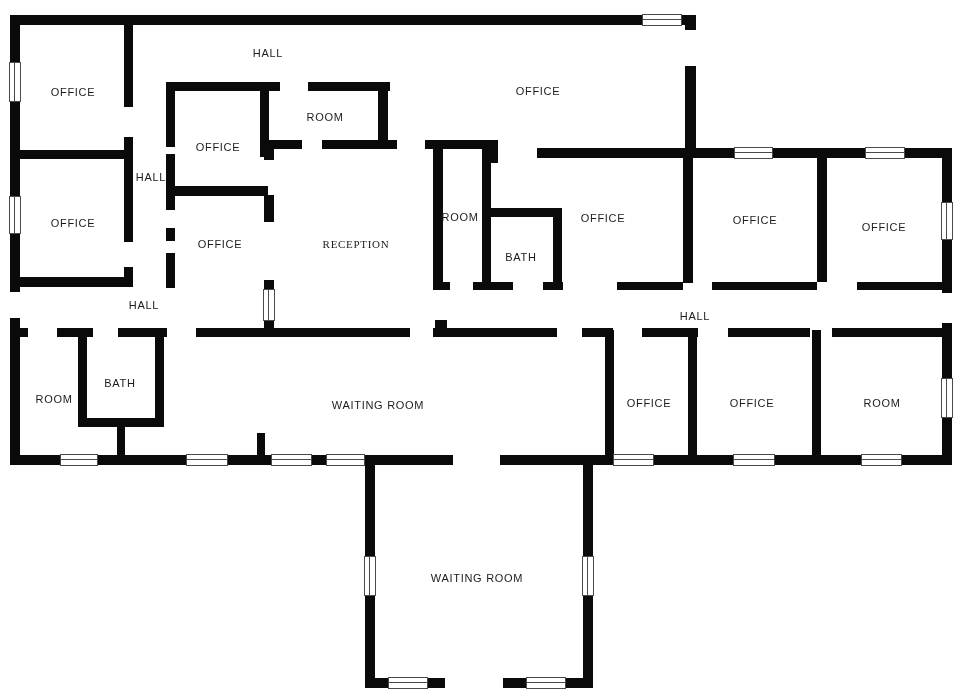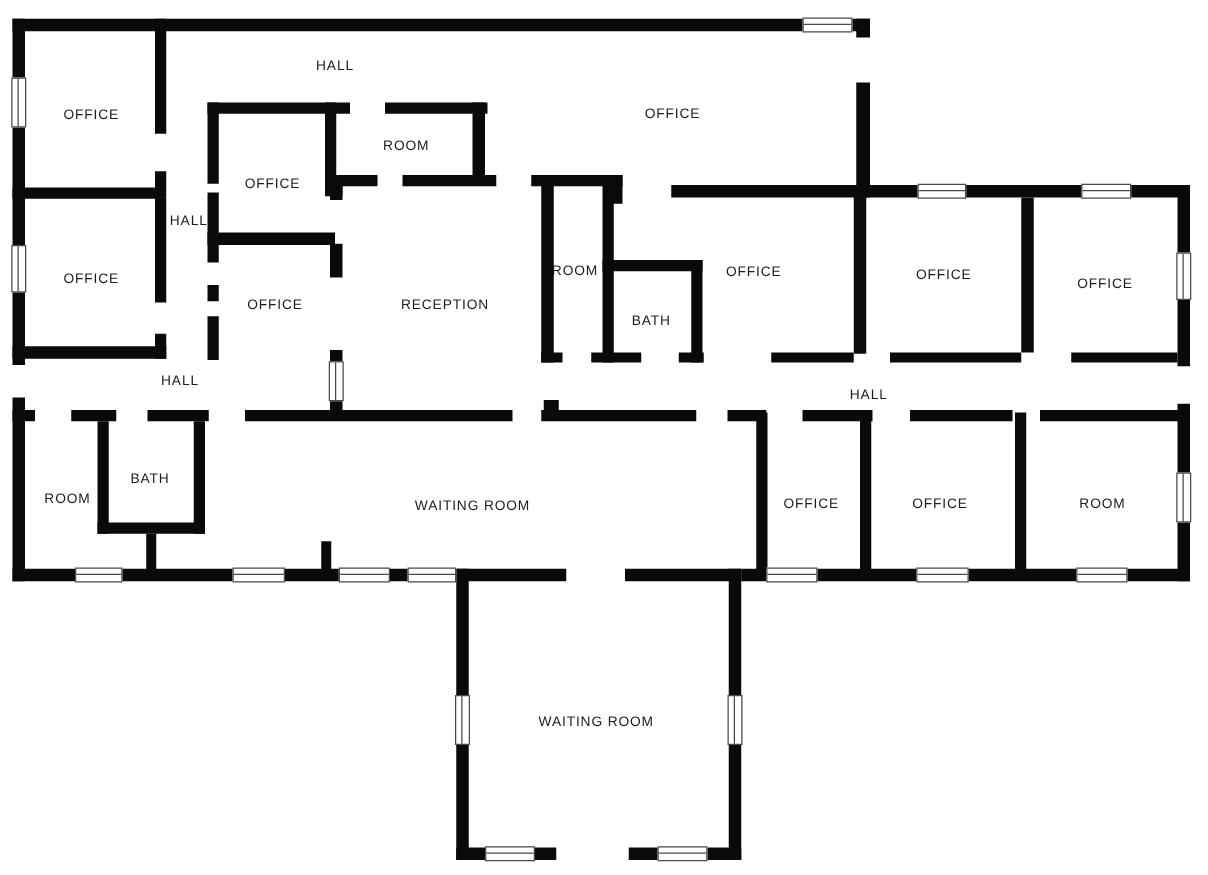--- a/index.html
+++ b/index.html
@@ -113,21 +113,21 @@
     <div class="window h" style="left: 388px; top: 677px; width: 40px; height: 12px;"></div>
     <div class="window h" style="left: 526px; top: 677px; width: 40px; height: 12px;"></div>
     <div class="room-label" style="left: 268px; top: 53px; color: rgb(28, 28, 28);">HALL</div>
     <div class="room-label" style="left: 73px; top: 92px; color: rgb(28, 28, 28);">OFFICE</div>
     <div class="room-label" style="left: 73px; top: 223px; color: rgb(28, 28, 28);">OFFICE</div>
     <div class="room-label" style="left: 151px; top: 177px; color: rgb(28, 28, 28);">HALL</div>
     <div class="room-label" style="left: 218px; top: 147px; color: rgb(28, 28, 28);">OFFICE</div>
     <div class="room-label" style="left: 220px; top: 244px; color: rgb(28, 28, 28);">OFFICE</div>
     <div class="room-label" style="left: 325px; top: 117px; color: rgb(28, 28, 28);">ROOM</div>
     <div class="room-label" style="left: 538px; top: 91px; color: rgb(28, 28, 28);">OFFICE</div>
-    <div class="room-label" style="left: 356px; top: 244px; color: rgb(28, 28, 28);">RECEPTION</div>
+    <div class="room-label" style="left: 356px; top: 244px; color: rgb(28, 28, 28); font-family: Liberation Serif, serif;">RECEPTION</div>
     <div class="room-label" style="left: 460px; top: 217px; color: rgb(28, 28, 28);">ROOM</div>
     <div class="room-label" style="left: 521px; top: 257px; color: rgb(28, 28, 28);">BATH</div>
     <div class="room-label" style="left: 603px; top: 218px; color: rgb(28, 28, 28);">OFFICE</div>
     <div class="room-label" style="left: 755px; top: 220px; color: rgb(28, 28, 28);">OFFICE</div>
     <div class="room-label" style="left: 884px; top: 227px; color: rgb(28, 28, 28);">OFFICE</div>
     <div class="room-label" style="left: 144px; top: 305px; color: rgb(28, 28, 28);">HALL</div>
     <div class="room-label" style="left: 695px; top: 316px; color: rgb(28, 28, 28);">HALL</div>
     <div class="room-label" style="left: 54px; top: 399px; color: rgb(28, 28, 28);">ROOM</div>
     <div class="room-label" style="left: 120px; top: 383px; color: rgb(28, 28, 28);">BATH</div>
     <div class="room-label" style="left: 378px; top: 405px; color: rgb(28, 28, 28);">WAITING ROOM</div>

